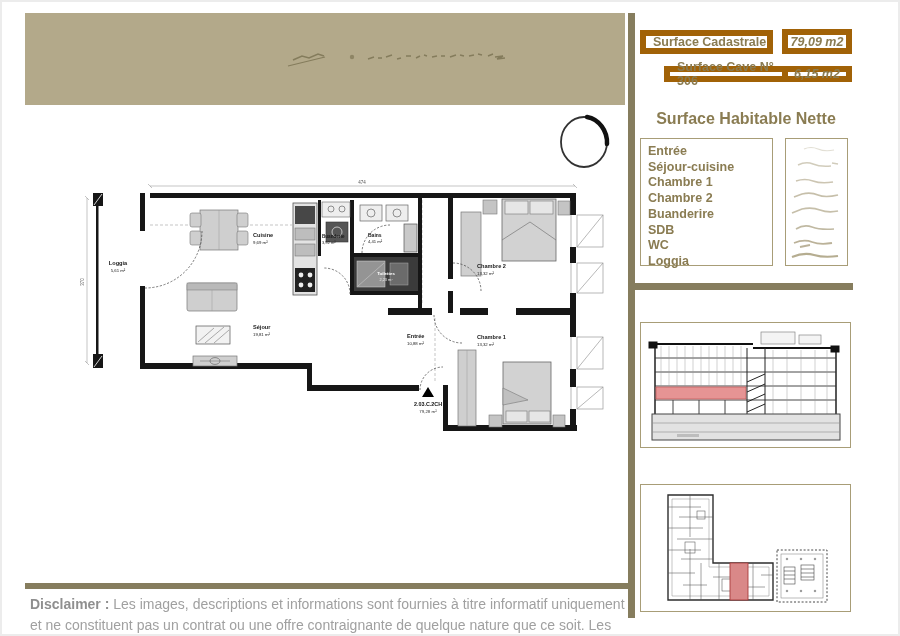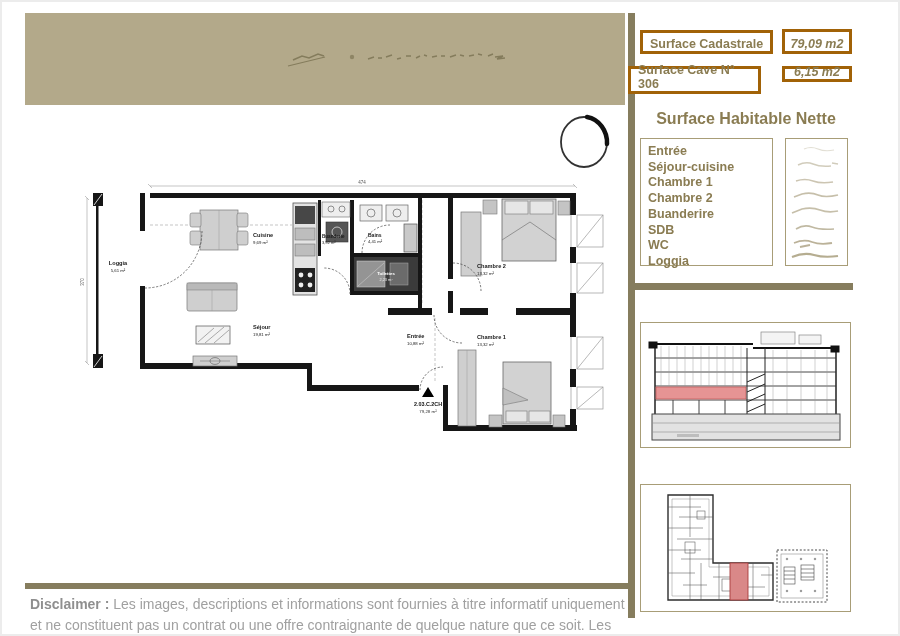--- a/index.html
+++ b/index.html
@@ -3,22 +3,22 @@
 <meta charset="utf-8">
 <style>
   html,body{margin:0;padding:0;background:#fff;}
   .page{position:relative;width:900px;height:636px;background:#fff;overflow:hidden;
         font-family:"Liberation Sans",sans-serif;box-shadow:inset 0 0 0 2px #ececec;}
   .abs{position:absolute;}
   .banner{left:25px;top:13px;width:600px;height:92px;background:#b3a98a;}
   .vbar{left:628px;top:13px;width:7px;height:605px;background:#867d5e;}
   .hbar1{left:628px;top:283px;width:225px;height:7px;background:#867d5e;}
   .hbar2{left:25px;top:583px;width:603px;height:6px;background:#867d5e;}
-  .sbox{border:3px solid #a16207;color:#8a7c52;font-weight:bold;font-size:12.5px;
-        display:flex;align-items:flex-end;background:#fff;box-sizing:border-box;}
+  .sbox{border:6px solid #a16207;color:#8a7c52;font-weight:bold;font-size:12.5px;
+        display:flex;align-items:center;background:#fff;box-sizing:border-box;}
   .sbox.lab{padding-left:7px;}
   .sbox.val{justify-content:center;font-style:italic;}
   .stitle{color:#8a7c52;font-weight:bold;font-size:16px;text-align:center;}
   .roomlist{border:1px solid #a89d77;box-sizing:border-box;padding:5px 0 0 7px;
             color:#8a7c52;font-weight:bold;font-size:12.5px;line-height:15.7px;background:#fff;}
   .planbox{border:1px solid #a89d77;box-sizing:border-box;background:#fff;
            display:flex;align-items:center;justify-content:center;}
   .disclaimer{color:#a0a0a0;font-size:14px;line-height:1.5;width:596px;}
   .disclaimer b{color:#8f8f8f;}
 </style>
@@ -221,21 +221,21 @@
   </svg>
 
   <div class="abs vbar"></div>
 
   <div class="abs sbox lab" style="left:640px;top:30px;width:133px;height:24px">
     <span>Surface Cadastrale</span>
   </div>
   <div class="abs sbox val" style="left:782px;top:29px;width:70px;height:25px">
     <span>79,09 m2</span>
   </div>
-  <div class="abs sbox lab" style="left:628px;top:66px;width:133px;height:28px">
+  <div class="abs sbox lab" style="left:664px;top:66px;width:133px;height:16px">
     <span>Surface Cave N° 306</span>
   </div>
   <div class="abs sbox val" style="left:782px;top:66px;width:70px;height:16px">
     <span>6,15 m2</span>
   </div>
 
   <div class="abs stitle" style="left:640px;top:110px;width:212px">Surface Habitable Nette</div>
 
   <div class="abs roomlist" style="left:640px;top:138px;width:133px;height:128px">
     <div>Entrée</div>

